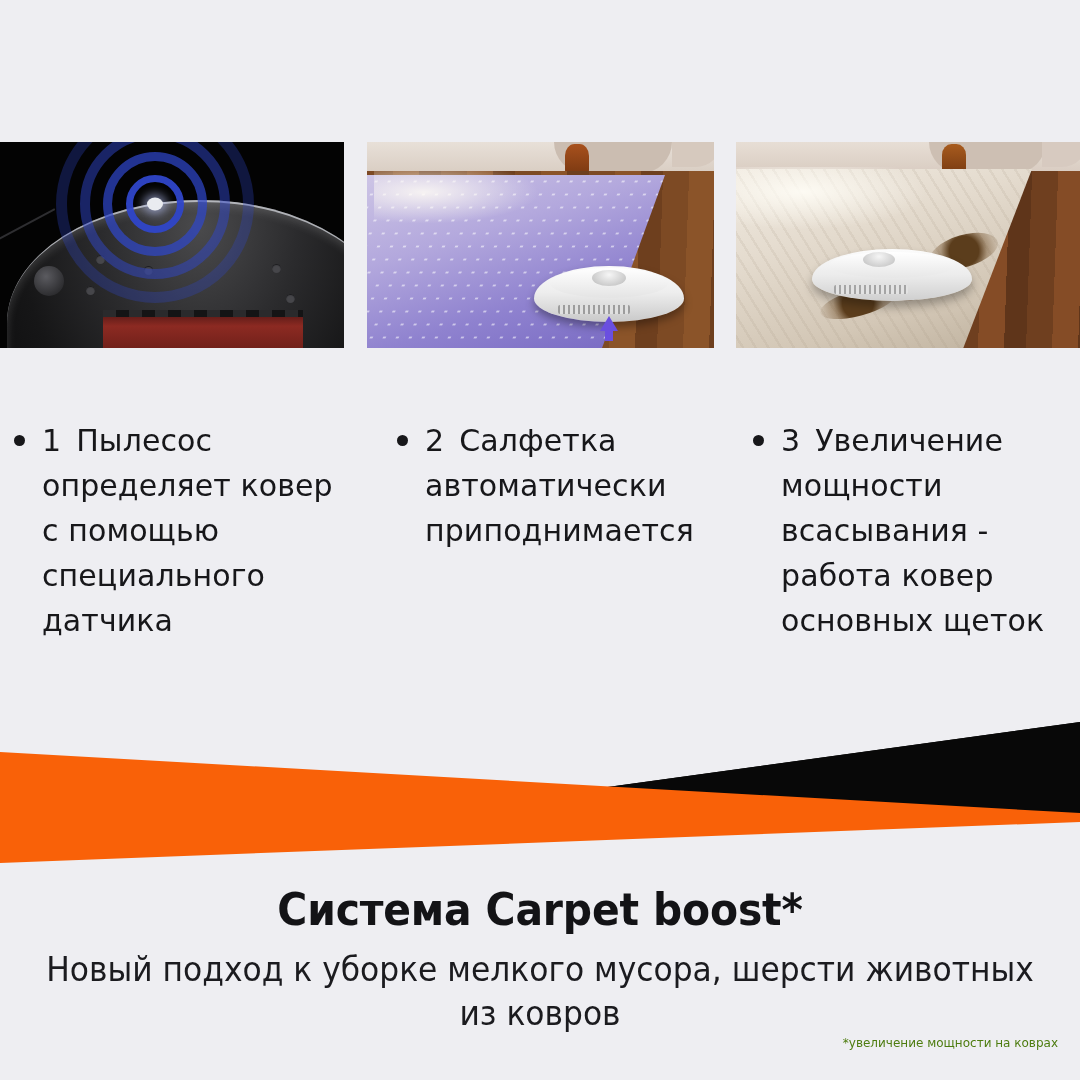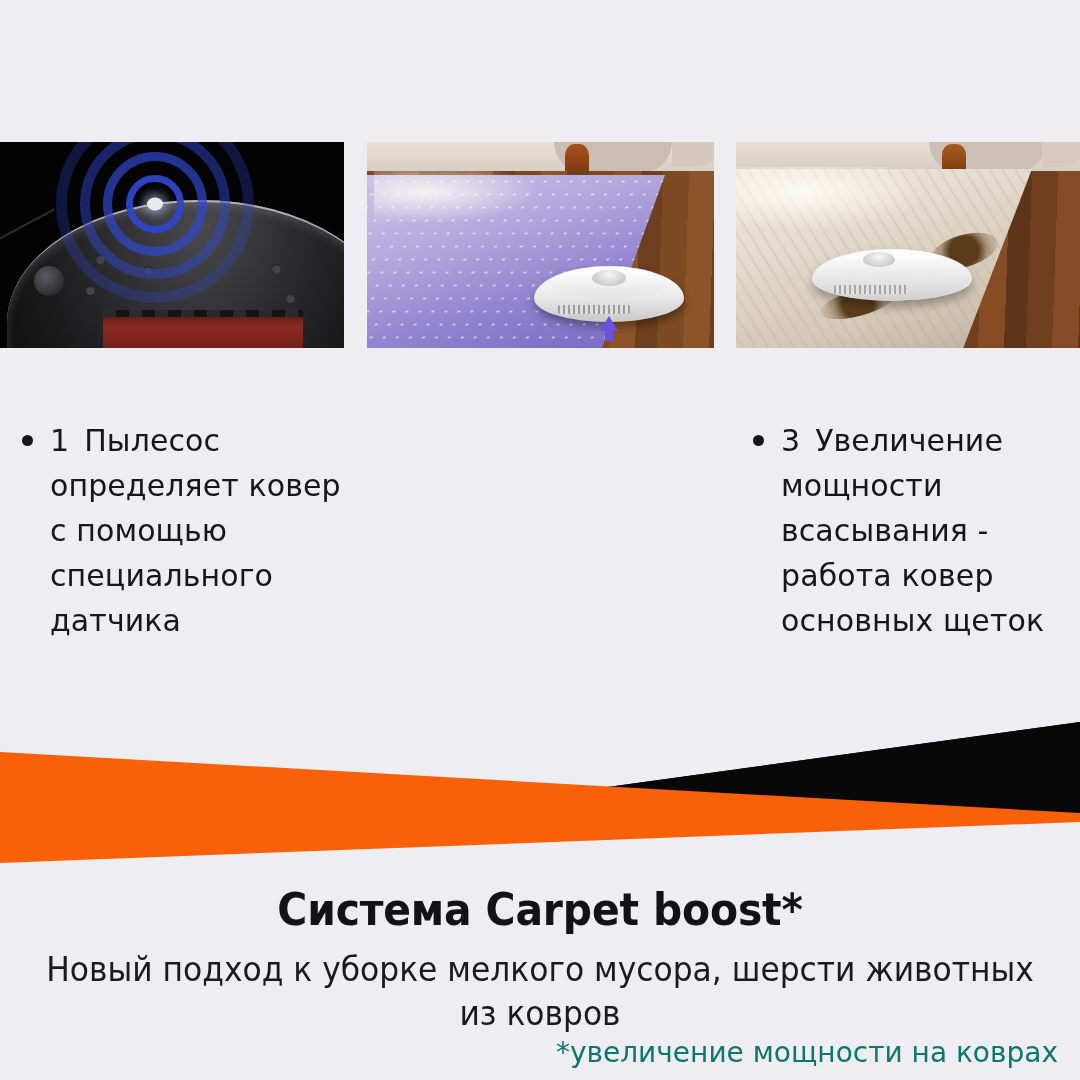--- a/index.html
+++ b/index.html
@@ -140,21 +140,21 @@
   .p3-robot-top{position:absolute;left:50%;top:6%;width:126px;height:26px;transform:translateX(-50%);
     background:linear-gradient(180deg,#ffffff,#e7e7e7);border-radius:50%;}
   .p3-lidar{position:absolute;left:42%;top:6%;width:32px;height:15px;transform:translateX(-50%);
     background:radial-gradient(ellipse at 50% 30%,#f5f5f5,#bdbdbd);border-radius:50%;}
   .p3-vent{position:absolute;left:14%;bottom:13%;width:46%;height:9px;
     background:repeating-linear-gradient(90deg,#a5a5a5 0 2px,#e3e3e3 2px 5px);border-radius:2px;}
 
   
   .features{position:absolute;left:0;top:418px;width:1080px;height:270px;}
   .feature{position:absolute;top:0;}
-  .f1{left:22px;width:340px;}
+  .f1{left:14px;width:340px;}
   .f2{left:397px;width:330px;}
   .f3{left:753px;width:322px;}
   .feature-row{display:flex;align-items:flex-start;}
   .bullet{
     width:11px;height:11px;border-radius:50%;background:#17171a;
     flex:0 0 11px;margin-top:17px;margin-right:17px;
   }
   .feature-text{
     font-size:30px;line-height:1.5;color:#17171a;font-weight:400;
     letter-spacing:.1px;
@@ -171,21 +171,21 @@
     font-size:44px;font-weight:700;color:#131316;
     letter-spacing:-.2px;transform:scaleX(.93);transform-origin:center top;
   }
   .sub{
     position:absolute;left:0;top:948px;width:1080px;text-align:center;
     font-size:33px;line-height:1.33;color:#1b1b1f;font-weight:400;
     transform:scaleX(.95);transform-origin:center top;
   }
   .footnote{
     position:absolute;right:22px;top:1036px;
-    font-size:28px;color:#0f766e;font-weight:400;
+    font-size:12px;color:#4d7c0f;font-weight:400;
   }
 </style>
 </head>
 <body>
 
 <div id="stage">
 
   <div class="photo-strip">
 
     <div class="photo photo-1">
@@ -251,20 +251,28 @@
 
     <div class="feature f1">
       <div class="feature-row">
         <div class="bullet"></div>
         <div class="feature-text">
           <span class="feature-num">1</span><span>Пылесос определяет ковер с помощью специального датчика</span>
         </div>
       </div>
     </div>
 
+    <div class="feature f2">
+      <div class="feature-row">
+        <div class="bullet"></div>
+        <div class="feature-text">
+          <span class="feature-num">2</span><span>Салфетка автоматически приподнимается</span>
+        </div>
+      </div>
+    </div>
 
     <div class="feature f3">
       <div class="feature-row">
         <div class="bullet"></div>
         <div class="feature-text">
           <span class="feature-num">3</span><span>Увеличение мощности всасывания - работа ковер основных щеток</span>
         </div>
       </div>
     </div>
   </div>

